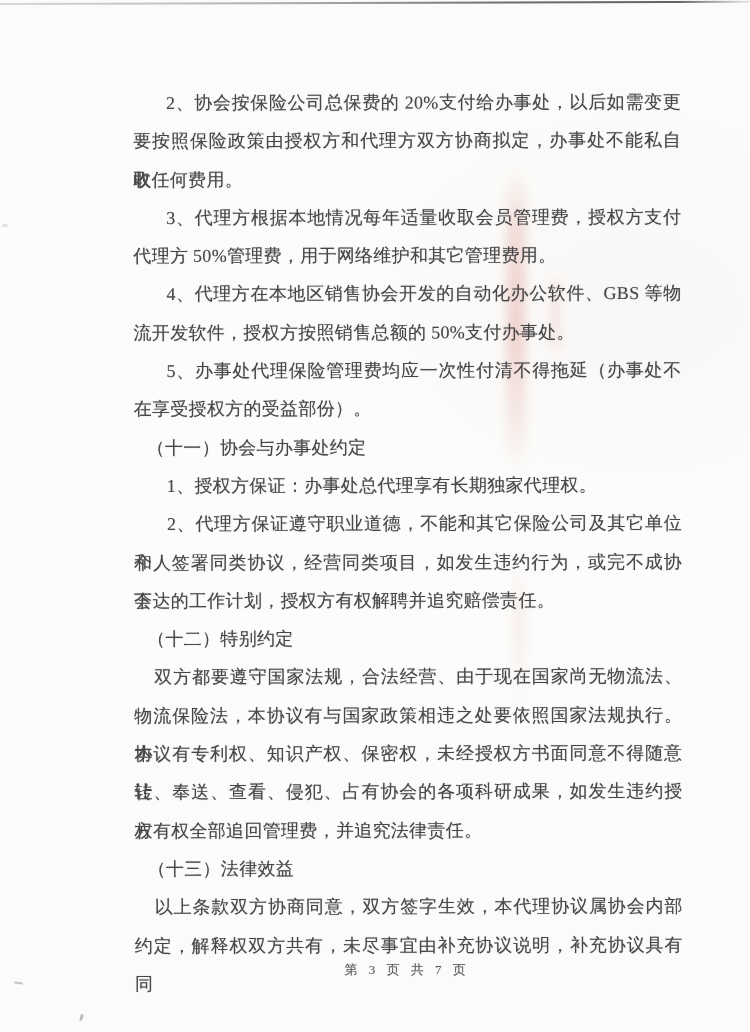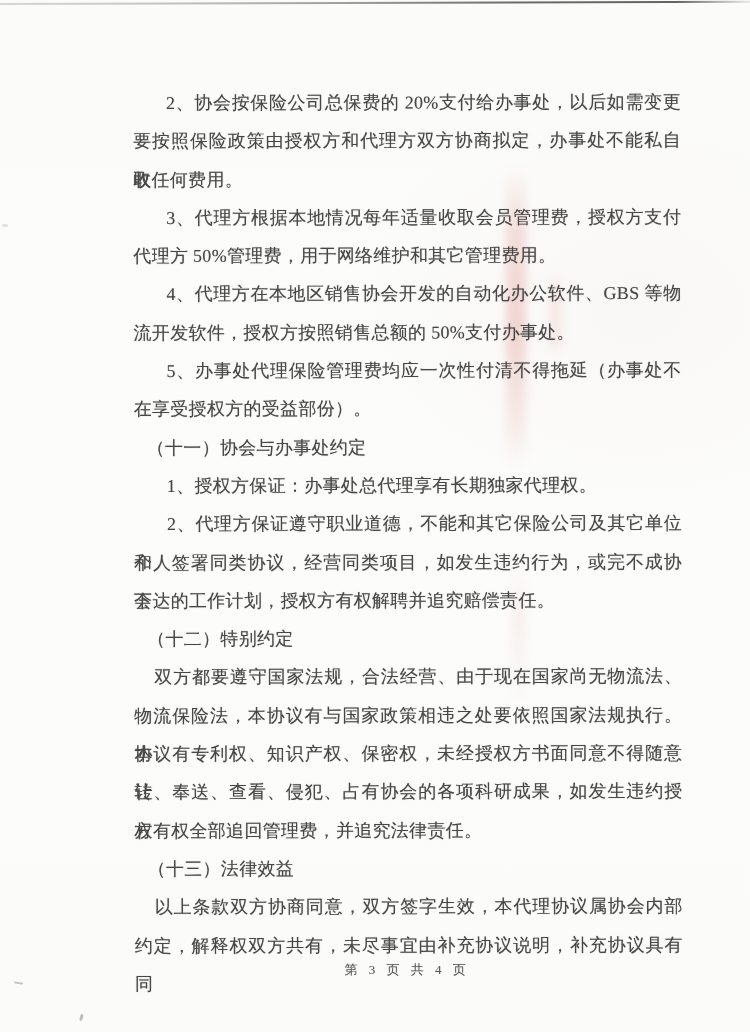--- a/index.html
+++ b/index.html
@@ -85,14 +85,14 @@
     <div class="line ind-para just">双方都要遵守国家法规，合法经营、由于现在国家尚无物流法、</div>
     <div class="line just">物流保险法，本协议有与国家政策相违之处要依照国家法规执行。本</div>
     <div class="line just">协议有专利权、知识产权、保密权，未经授权方书面同意不得随意转</div>
     <div class="line just">让、奉送、查看、侵犯、占有协会的各项科研成果，如发生违约授权</div>
     <div class="line">方有权全部追回管理费，并追究法律责任。</div>
     <div class="line ind-head">（十三）法律效益</div>
     <div class="line ind-para just">以上条款双方协商同意，双方签字生效，本代理协议属协会内部</div>
     <div class="line just">约定，解释权双方共有，未尽事宜由补充协议说明，补充协议具有同</div>
   </div>
 
-  <div class="footer">第 3 页 共 4 页</div>
+  <div class="footer">第 3 页 共 7 页</div>
 </div>
 
 </body></html>

